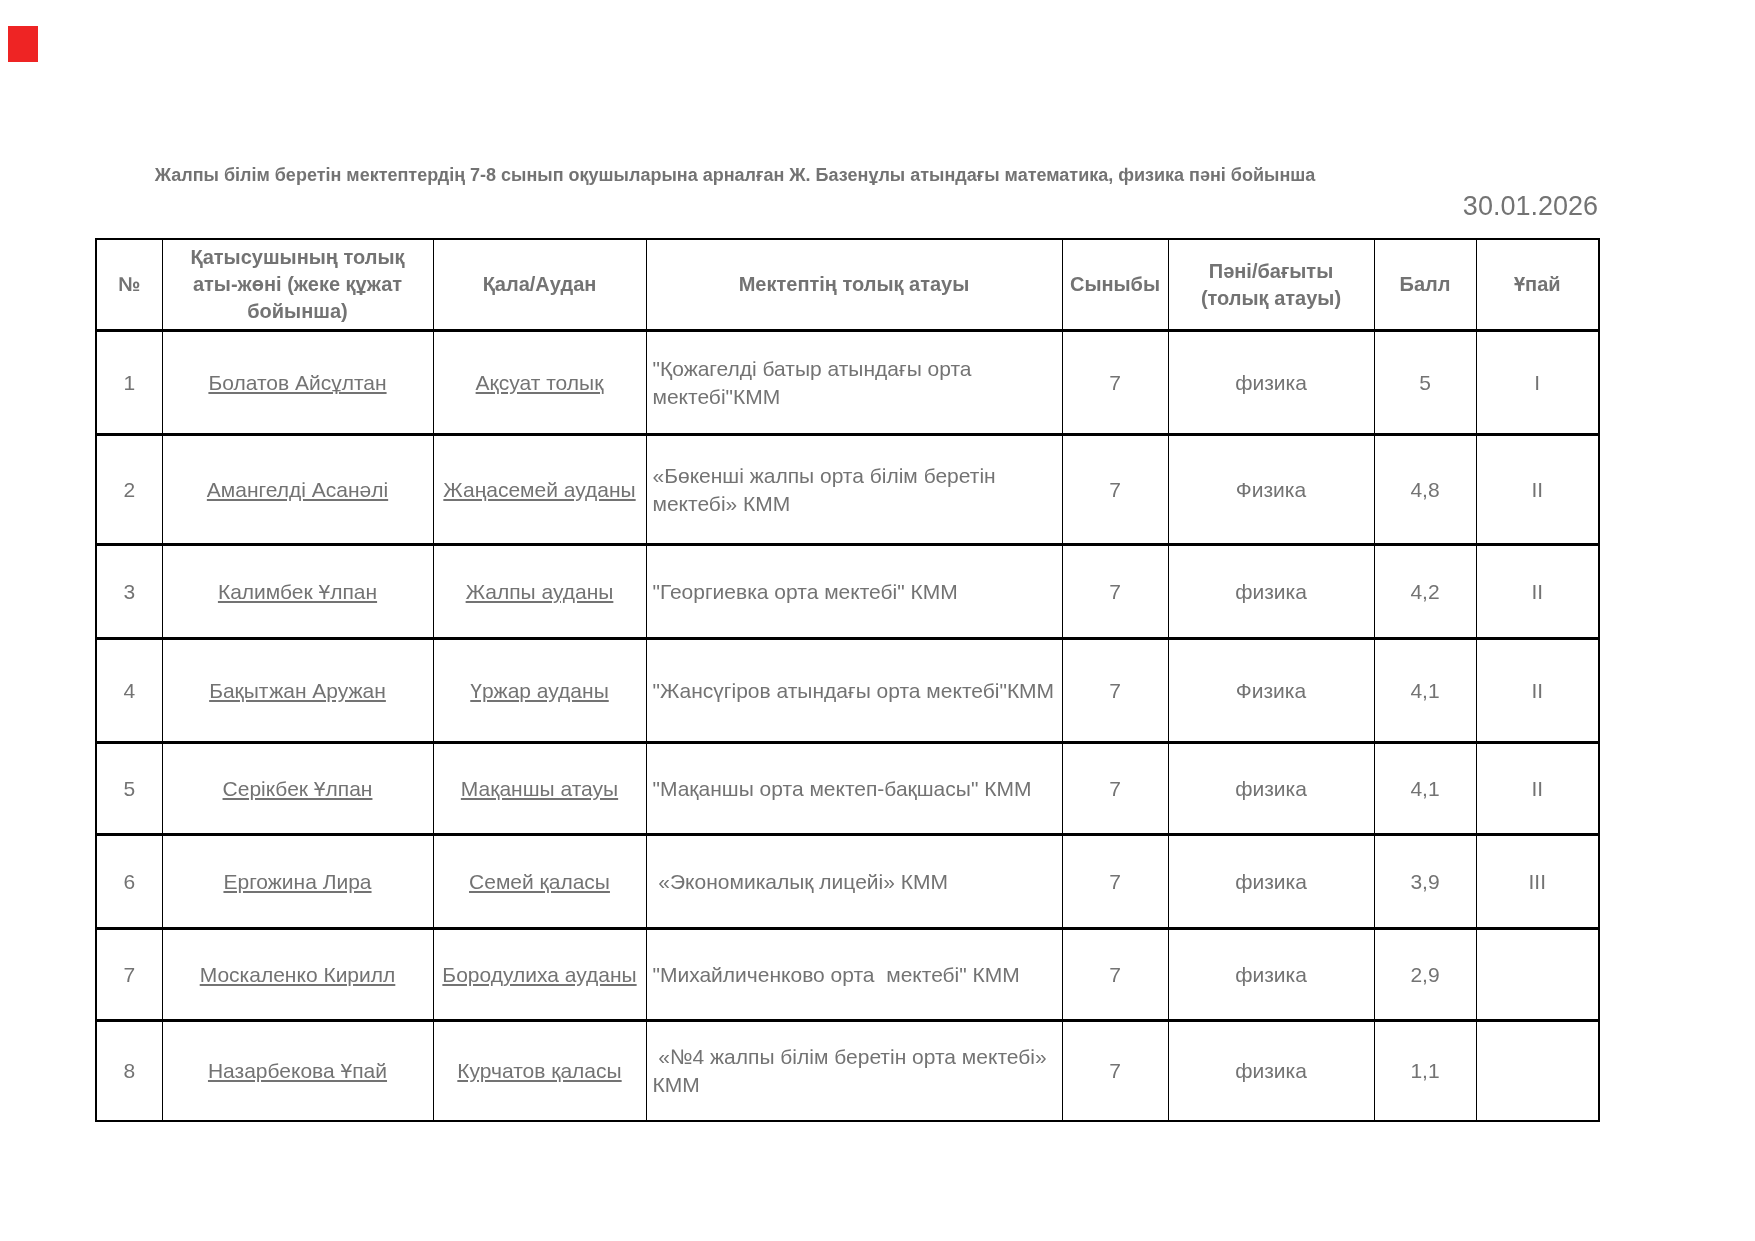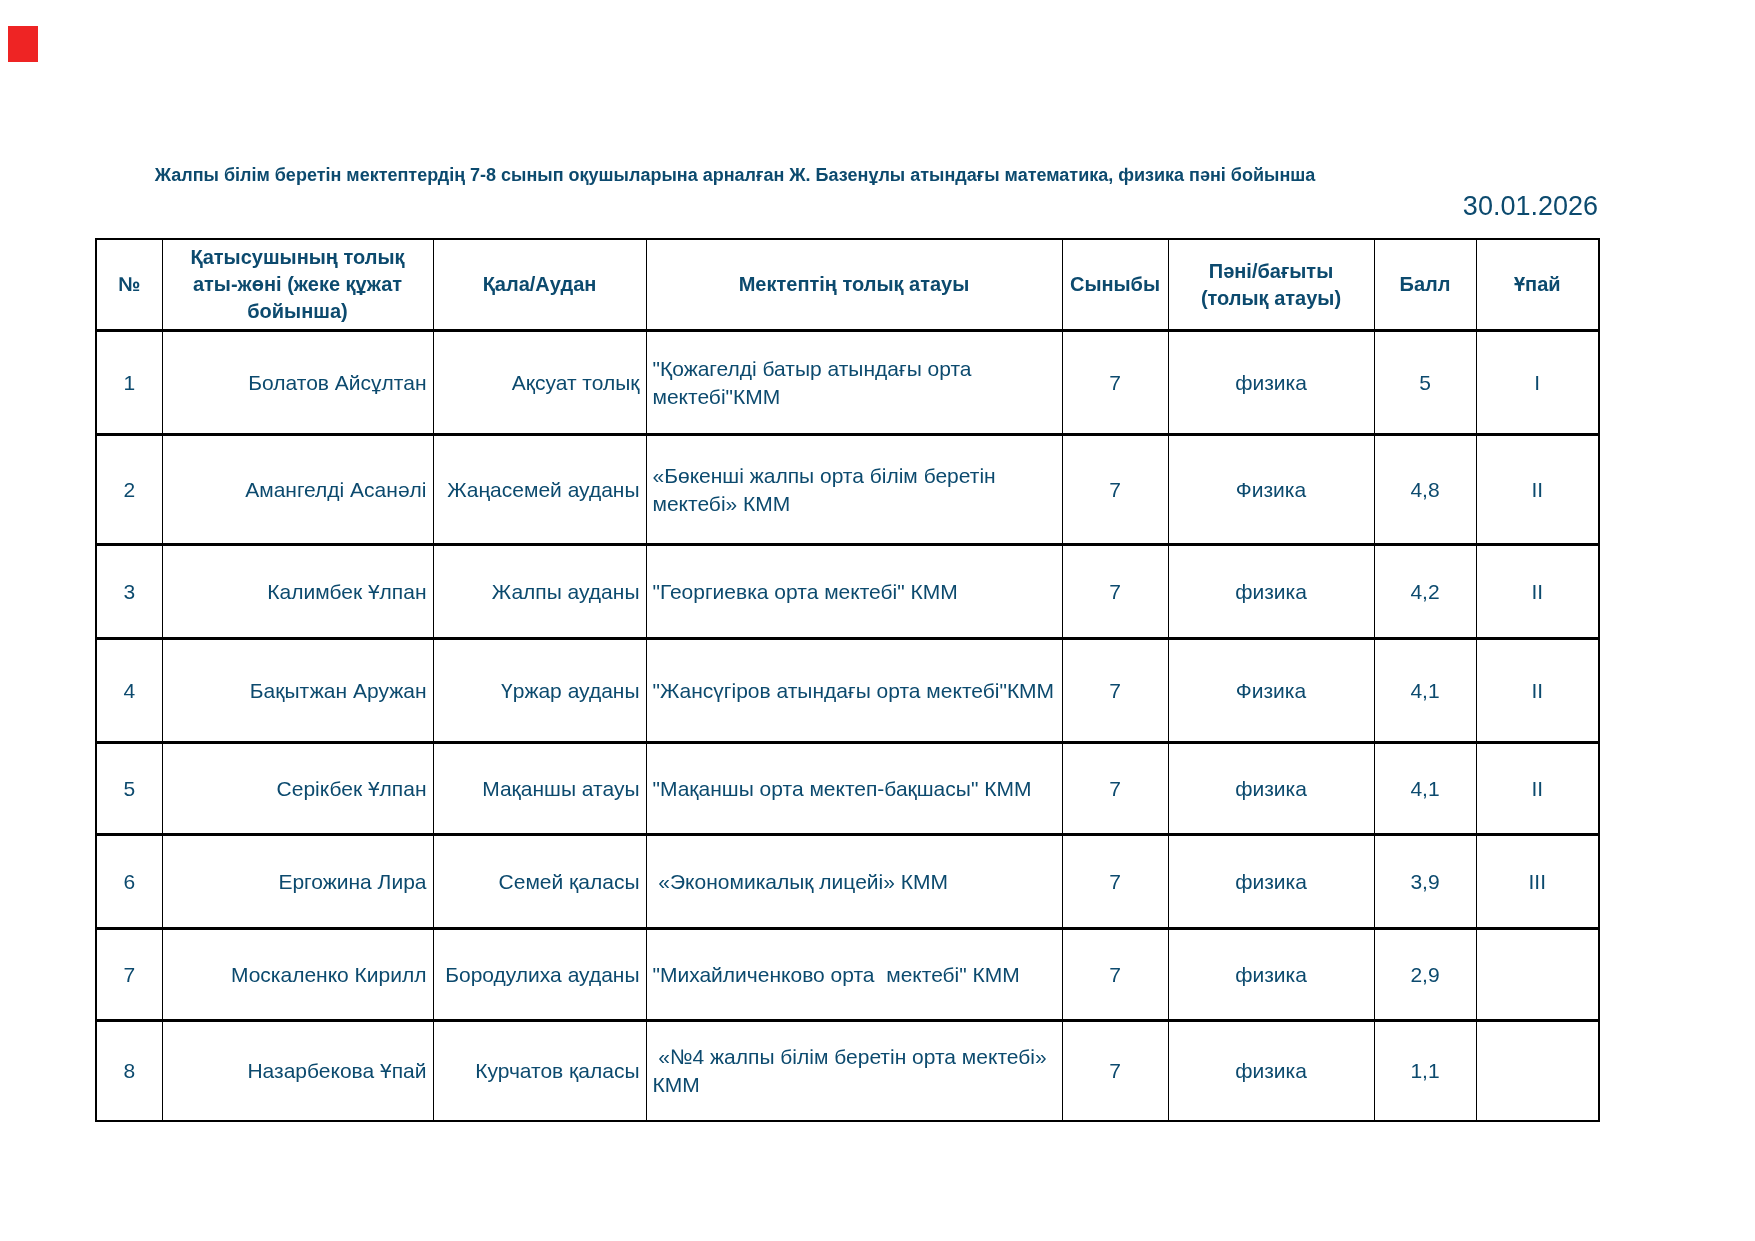--- a/index.html
+++ b/index.html
@@ -3,21 +3,21 @@
 <meta charset="utf-8">
 <style>
   * { box-sizing: border-box; }
   html, body { margin: 0; padding: 0; background: #ffffff; }
   .page {
     position: relative;
     width: 1755px;
     height: 1241px;
     background: #ffffff;
     font-family: "Liberation Sans", sans-serif;
-    color: #0c4a6e;
+    color: #737373;
     overflow: hidden;
   }
   .red-marker {
     position: absolute;
     left: 8px;
     top: 26px;
     width: 30px;
     height: 36px;
     background: #ee2424;
   }
@@ -77,21 +77,21 @@
   thead tr { height: 88px; }
   tbody tr:nth-child(1) { height: 104px; }
   tbody tr:nth-child(2) { height: 110px; }
   tbody tr:nth-child(3) { height: 94px; }
   tbody tr:nth-child(4) { height: 104px; }
   tbody tr:nth-child(5) { height: 92px; }
   tbody tr:nth-child(6) { height: 94px; }
   tbody tr:nth-child(7) { height: 92px; }
   tbody tr:nth-child(8) { height: 100px; }
   td.c { text-align: center; }
-  td.l { text-align: right; padding-left: 7px; }
+  td.l { text-align: center; padding-left: 7px; text-decoration: underline; }
   td.school { text-align: left; padding-left: 8px; white-space: pre-wrap; }
 </style>
 </head>
 <body>
 
 <div class="page">
 
   <div class="red-marker" style="background: rgb(238, 36, 36);"></div>
 
   <div class="title-block">

